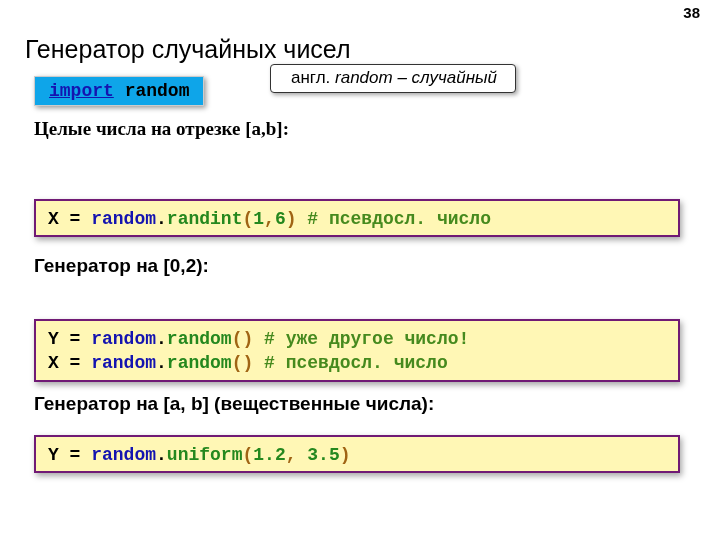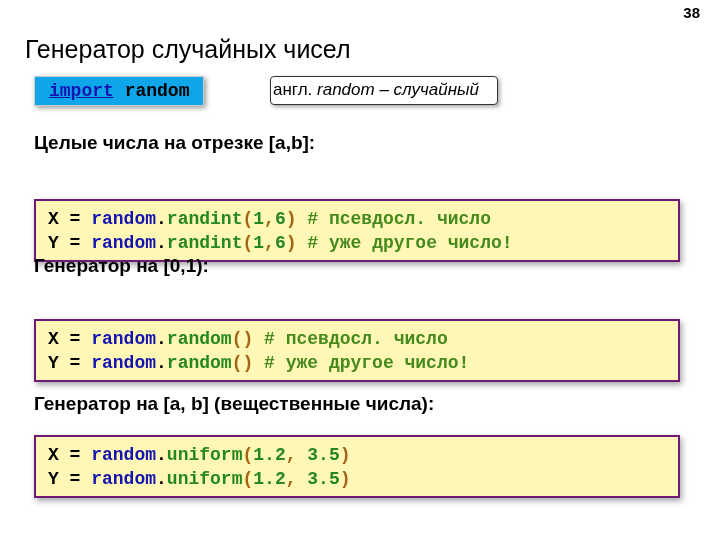--- a/index.html
+++ b/index.html
@@ -36,38 +36,38 @@
     box-shadow: 2px 2px 5px rgba(0,0,0,0.4);
     padding: 4px 14px 4px 14px;
     font-family: "Courier New", monospace;
     font-size: 18px;
     font-weight: bold;
   }
   .import-box .kw { color: #1414b0; text-decoration: underline; }
   .note-box {
     position: absolute;
     left: 270px;
-    top: 76px;
+    top: 64px;
     background: #fff;
     border: 1px solid #333;
     border-radius: 4px;
-    padding: 3px 18px 4px 2px;
+    padding: 3px 18px 4px 20px;
     font-size: 17px;
     box-shadow: 2px 2px 4px rgba(0,0,0,0.35);
     white-space: nowrap;
   }
   .note-box .it { font-style: italic; }
   .section-label {
     position: absolute;
     left: 34px;
     font-size: 19px;
     font-weight: bold;
     color: #000;
   }
-  .s1 { top: 132px; }
+  .s1 { top: 118px; font-family: Liberation Serif, serif; }
   .s2 { top: 255px; }
   .s3 { top: 370px; margin-top: 23px; }
   .code-box {
     position: absolute;
     left: 34px;
     right: 40px;
     background: #fff7b5;
     border: 2px solid #701a75;
     box-shadow: 2px 3px 6px rgba(0,0,0,0.35);
     padding: 6px 12px 4px 12px;
@@ -98,26 +98,24 @@
 </div>
 
 <div class="note-box">
   <span>англ.</span>
   <span class="it">random</span><span class="it"> – </span><span class="it">случайный</span>
 </div>
 
 <div class="section-label s1">Целые числа на отрезке [a,b]:</div>
 <div class="code-box cb1">
   <div><span>X = </span><span class="mod">random</span><span>.</span><span class="nm">randint</span><span class="par">(</span><span class="nm">1</span><span class="par">,</span><span class="nm">6</span><span class="par">)</span><span> </span><span class="cmt"># псевдосл. число</span></div>
-  <div><span>Y = </span><span class="mod">random</span><span>.</span><span class="nm">randint</span><span class="par">(</span><span class="nm">1</span><span class="par">,</span><span class="nm">6</span><span class="par">)</span><span> </span><span class="cmt"># уже другое число!</span></div>
 </div>
 
-<div class="section-label s2">Генератор на [0,1):</div>
+<div class="section-label s2">Генератор на [0,2):</div>
 <div class="code-box cb2">
+  <div><span>Y = </span><span class="mod">random</span><span>.</span><span class="nm">random</span><span class="par">(</span><span class="par">)</span><span>   </span><span class="cmt"># уже другое число!</span></div>
   <div><span>X = </span><span class="mod">random</span><span>.</span><span class="nm">random</span><span class="par">(</span><span class="par">)</span><span>   </span><span class="cmt"># псевдосл. число</span></div>
-  <div><span>Y = </span><span class="mod">random</span><span>.</span><span class="nm">random</span><span class="par">(</span><span class="par">)</span><span>   </span><span class="cmt"># уже другое число!</span></div>
 </div>
 
 <div class="section-label s3">Генератор на [a, b] (вещественные числа):</div>
 <div class="code-box cb3">
-  <div><span>X = </span><span class="mod">random</span><span>.</span><span class="nm">uniform</span><span class="par">(</span><span class="nm">1.2</span><span class="par">, </span><span class="nm">3.5</span><span class="par">)</span></div>
   <div><span>Y = </span><span class="mod">random</span><span>.</span><span class="nm">uniform</span><span class="par">(</span><span class="nm">1.2</span><span class="par">, </span><span class="nm">3.5</span><span class="par">)</span></div>
 </div>
 
 </body></html>

